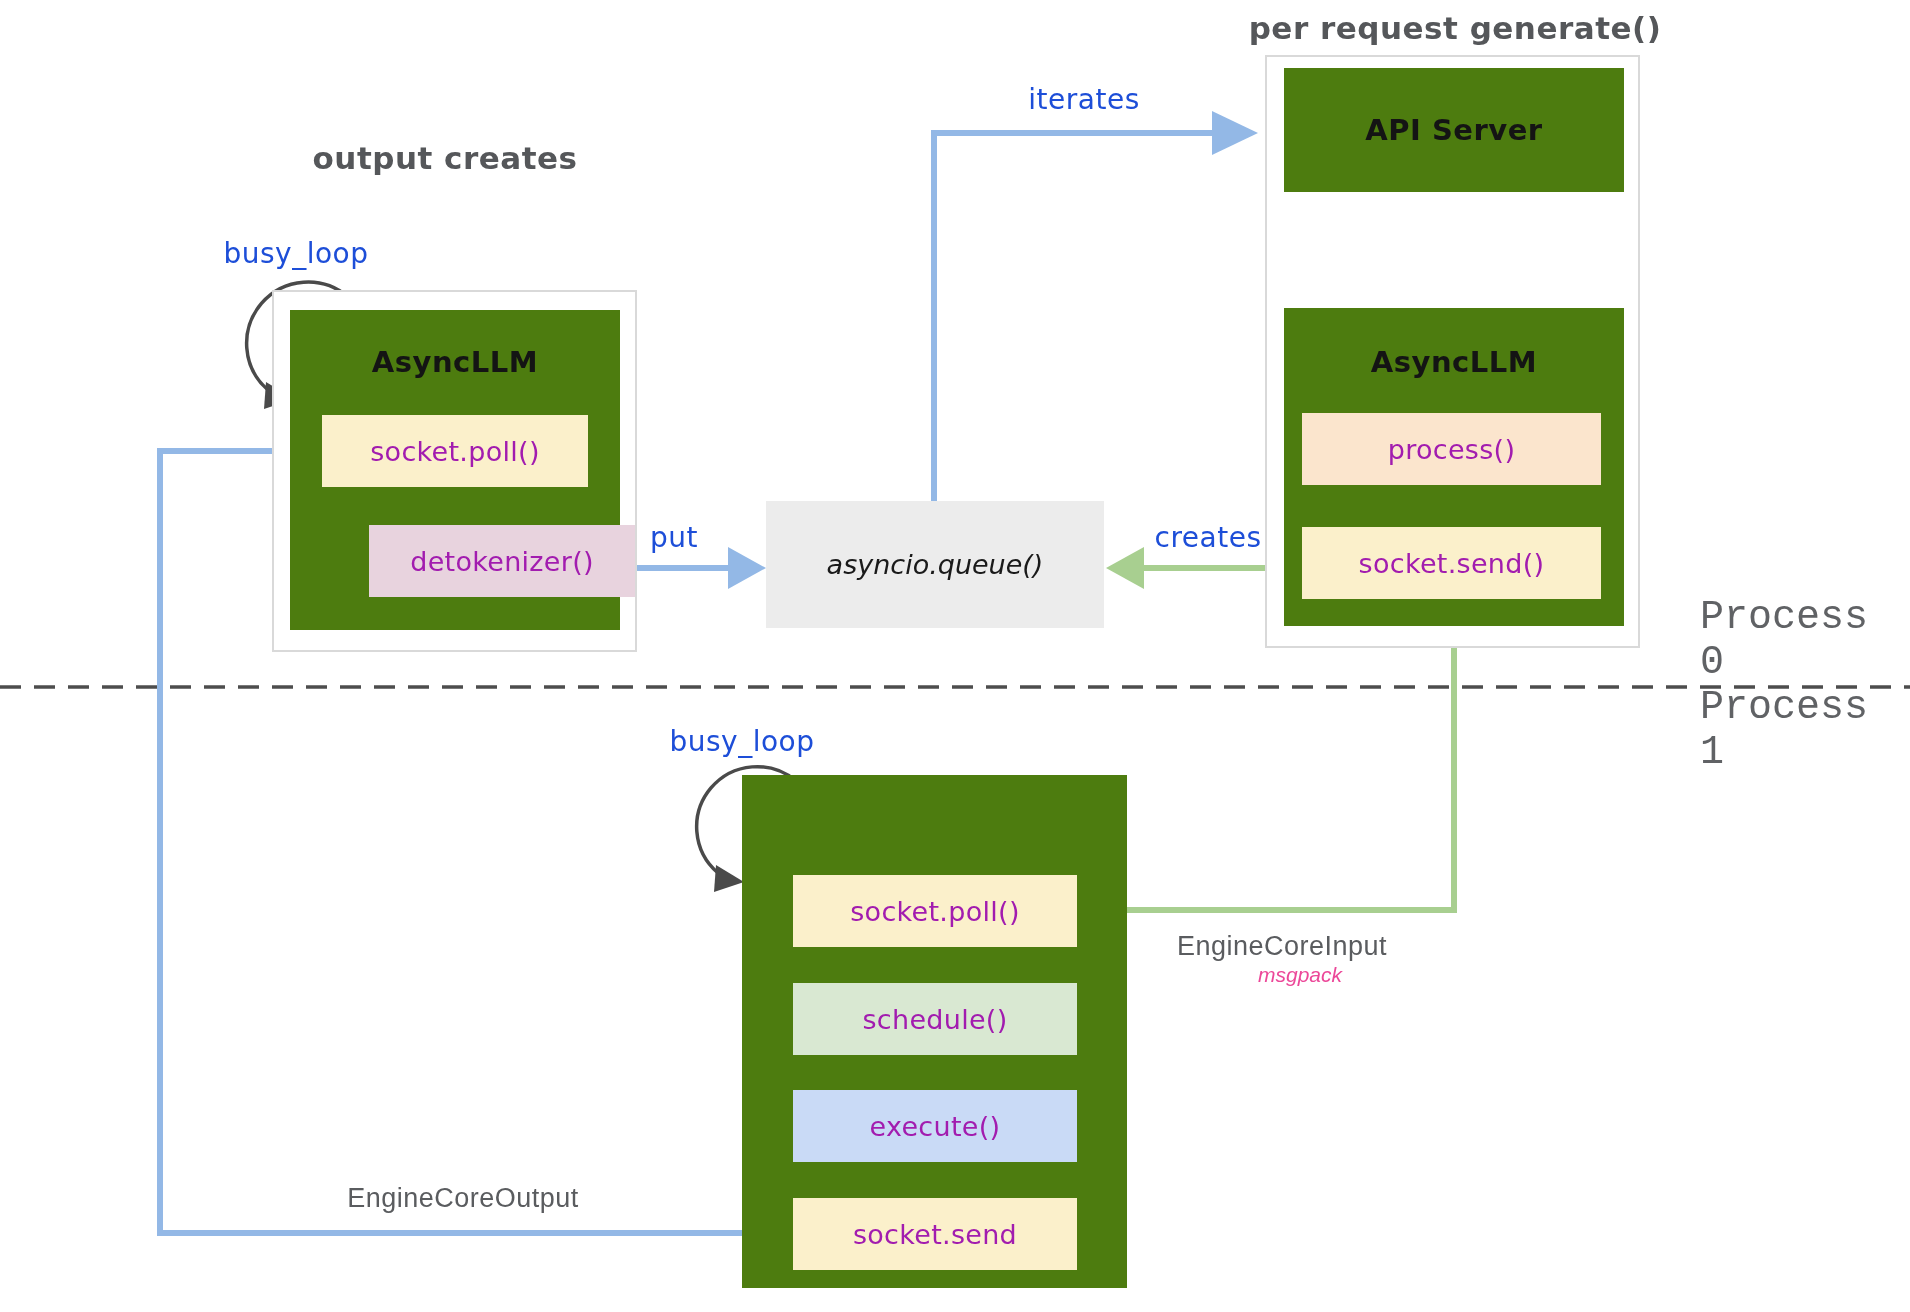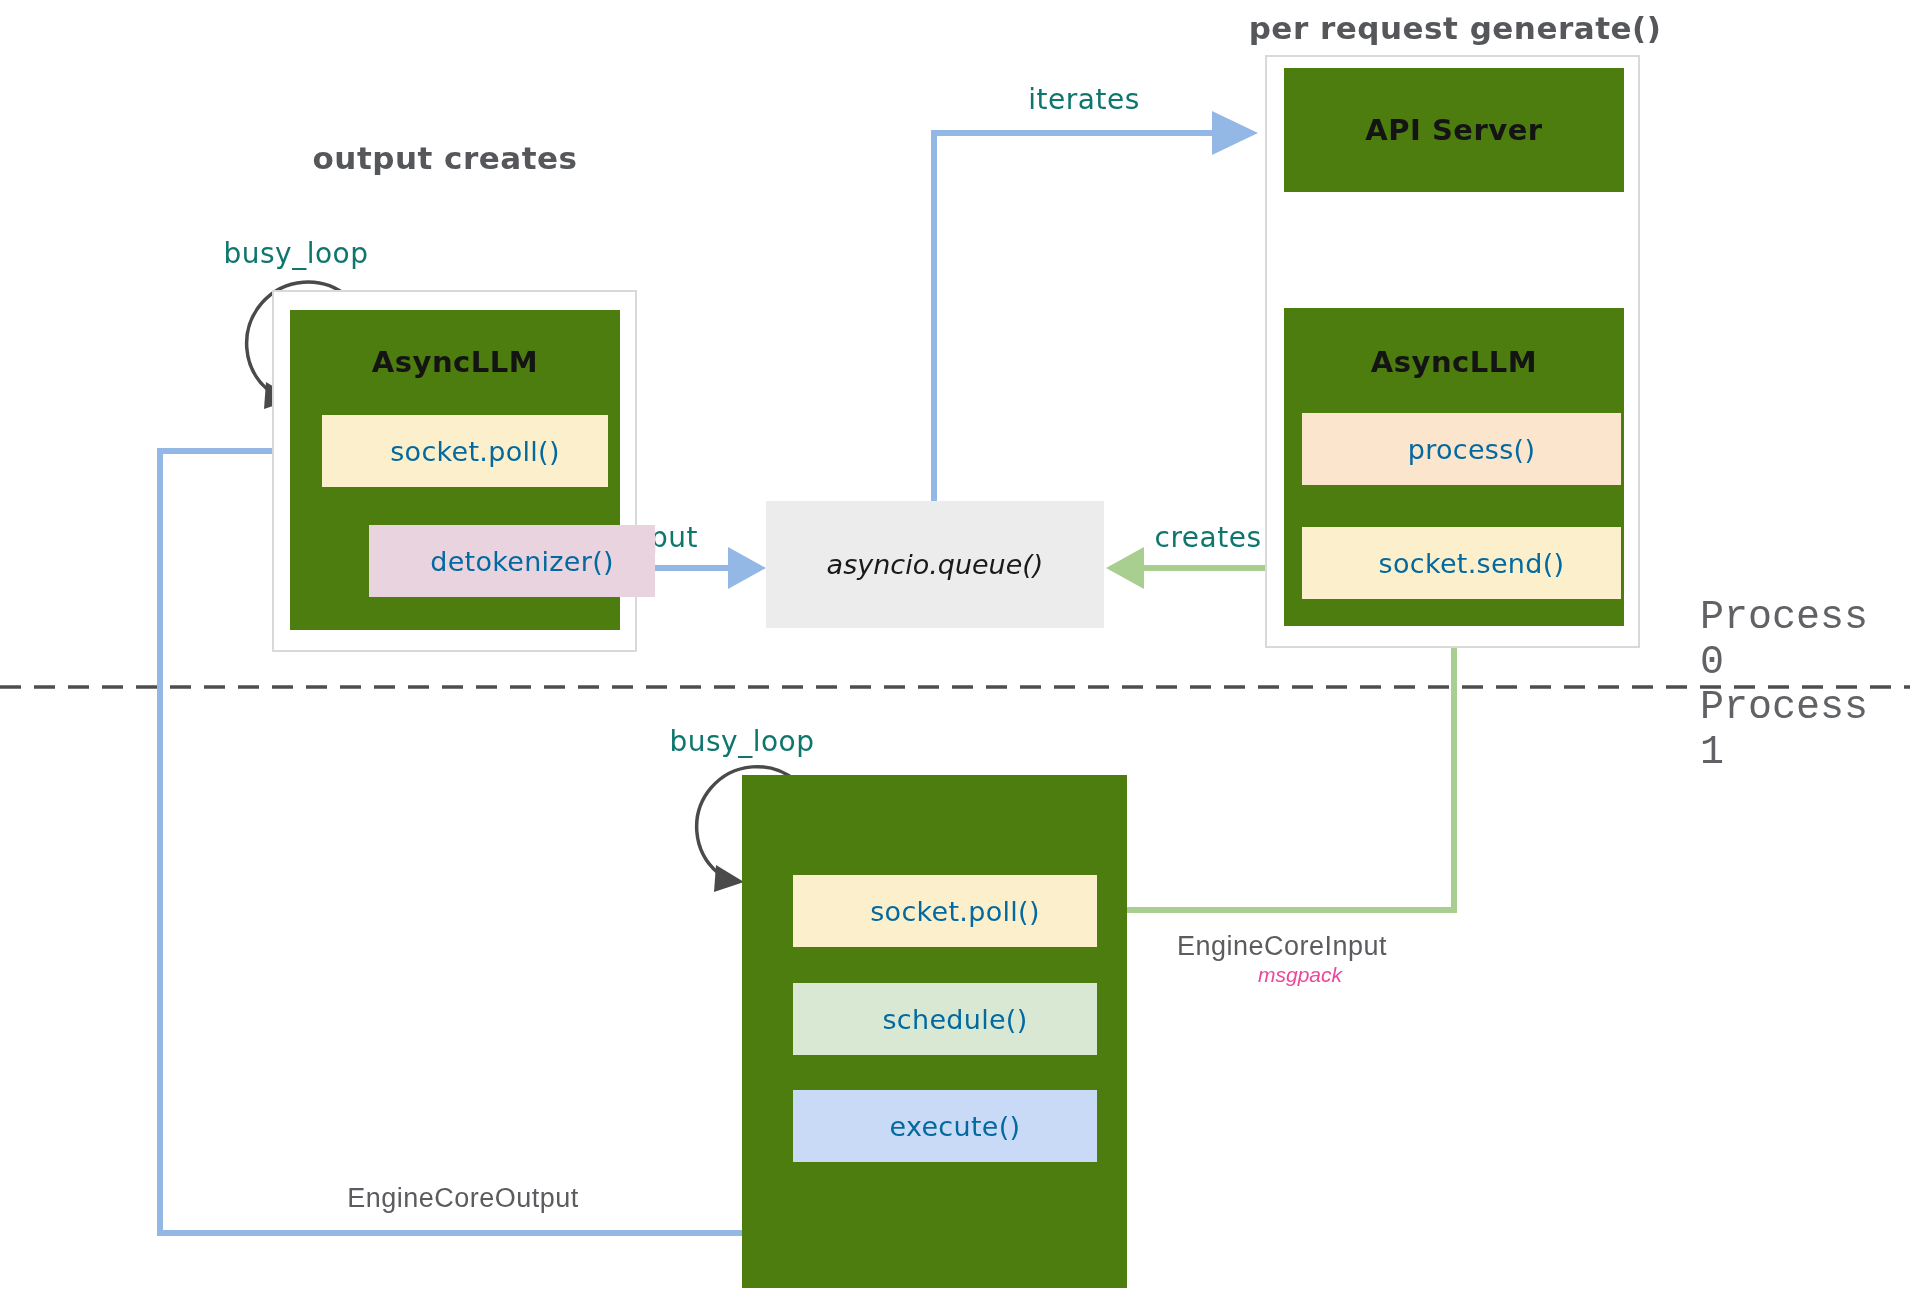--- a/index.html
+++ b/index.html
@@ -8,29 +8,29 @@
     width:1910px;height:1312px;
     background:#ffffff;
     font-family:"DejaVu Sans", sans-serif;
     overflow:hidden;
   }
   svg.wires{position:absolute;left:0;top:0;width:1910px;height:1312px;}
   .abs{position:absolute;display:flex;align-items:center;justify-content:center;}
   .outer-box{background:#ffffff;border:2px solid #d9d9d9;}
   .gray-box{background:#4d7c0f;}
   .box-title{font-weight:bold;font-size:29px;color:#141414;letter-spacing:0.5px;}
-  .method{font-size:27px;color:#0369a1;letter-spacing:0.3px;padding-left:20px;}
+  .method{font-size:27px;color:#a21caf;letter-spacing:0.3px;}
   .m-yellow{background:#fbf0cb;}
   .m-pink{background:#e8d3de;}
   .m-orange{background:#fbe5cd;}
   .m-green{background:#d9e8d2;}
   .m-blue{background:#c9daf6;}
   .queue-box{background:#ececec;font-size:27px;color:#1a1a1a;}
   .big-title{font-weight:bold;font-size:31px;color:#55575a;letter-spacing:0.5px;}
-  .glabel{font-size:28px;color:#0f766e;letter-spacing:0.5px;}
+  .glabel{font-size:28px;color:#1d4ed8;letter-spacing:0.5px;}
   .iolabel{font-family:"Liberation Sans", sans-serif;font-size:27px;color:#5a5c5f;letter-spacing:0.5px;}
   .proclabel{font-family:Liberation Mono, monospace;font-size:40px;color:#606265;}
   .msgpack{font-family:"Liberation Sans", sans-serif;font-style:italic;font-size:21px;color:#ec4899;}
 </style>
 </head>
 <body>
 
 <div class="canvas">
 
   <svg class="wires" viewBox="0 0 1910 1312">
@@ -128,14 +128,15 @@
 
   <div class="abs gray-box" style="left:742px;top:775px;width:385px;height:513px;"></div>
 
 
   <div class="abs method m-yellow" style="left:793px;top:875px;width:284px;height:72px;">socket.poll()</div>
 
   <div class="abs method m-green" style="left:793px;top:983px;width:284px;height:72px;">schedule()</div>
 
   <div class="abs method m-blue" style="left:793px;top:1090px;width:284px;height:72px;">execute()</div>
 
+  <div class="abs method m-yellow" style="left:793px;top:1198px;width:284px;height:72px;">socket.send</div>
 
 </div>
 
 </body></html>

